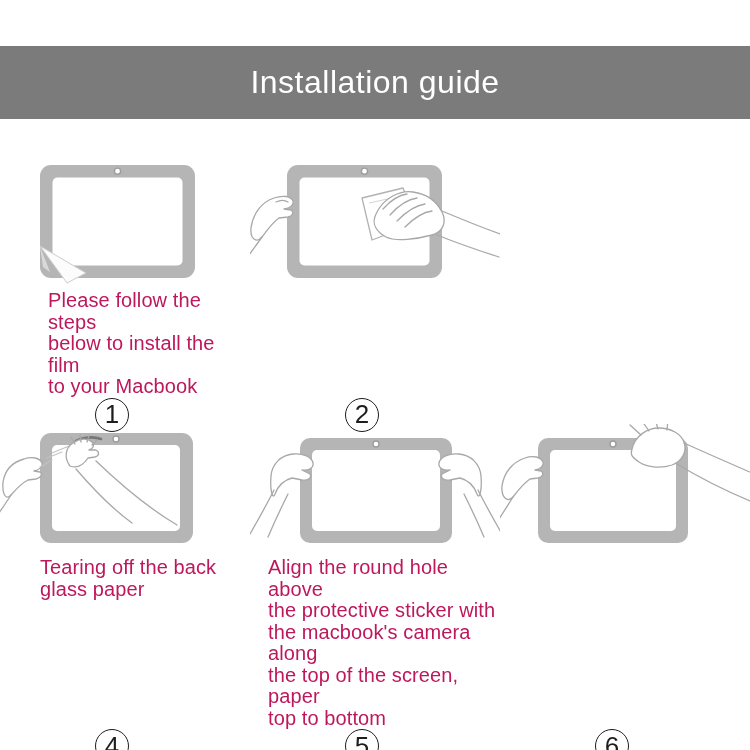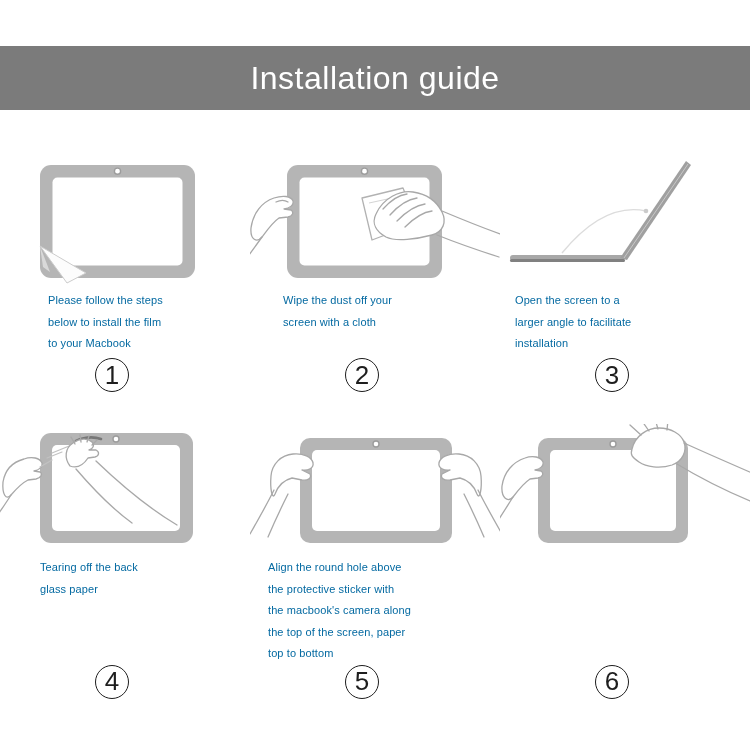--- a/index.html
+++ b/index.html
@@ -1,29 +1,29 @@
 <!DOCTYPE html>
 <html><head>
 <meta charset="utf-8">
 <style>
   html,body{margin:0;padding:0;background:#ffffff;}
   .page{position:relative;width:750px;height:750px;background:#ffffff;overflow:hidden;
         font-family:"Liberation Sans",sans-serif;}
-  .banner{position:absolute;top:46px;left:0;width:750px;height:64px;background:#7b7b7b;
+  .banner{position:absolute;top:46px;left:0;width:750px;height:73px;background:#7b7b7b;
           display:flex;align-items:center;justify-content:center;}
   .banner-title{color:#ffffff;font-size:32px;font-weight:400;letter-spacing:0.5px;}
   .row{position:absolute;left:0;width:750px;display:grid;grid-template-columns:repeat(3,250px);}
   .row1{top:150px;height:246px;}
   .row2{top:424px;height:278px;}
   .cell{display:flex;flex-direction:column;position:relative;}
   .illus{width:250px;flex:0 0 auto;}
   .row1 .illus{height:140px;}
   .row2 .illus{height:133px;}
   .illus svg{display:block;}
-  .caption{font-size:11px;line-height:21.5px;color:#0369a1;white-space:pre-line;
+  .caption{font-size:20px;line-height:21.5px;color:#be185d;white-space:pre-line;
            letter-spacing:0.1px;}
   .p48{padding-left:48px;} .p40{padding-left:40px;} .p33{padding-left:33px;}
   .p18{padding-left:18px;} .p15{padding-left:15px;}
   .num-wrap{margin-top:auto;align-self:center;transform:translateX(-13px);margin-bottom:4px;}
   .num-circle{width:34px;height:34px;border:1.7px solid #1e1e1e;border-radius:50%;
               display:flex;align-items:center;justify-content:center;
               font-size:26px;color:#1e1e1e;box-sizing:border-box;}
   .hand{fill:#ffffff;stroke:#a8a8a8;stroke-width:1.3;stroke-linejoin:round;stroke-linecap:round;}
   .hand .ln{fill:none;}
 </style>
@@ -83,51 +83,27 @@
             <path d="M126,64 C133,48 150,40 163,42 C177,44 187,52 192,62 C197,72 193,82 182,85 C167,89 146,92 136,87 C127,82 121,74 126,64 Z"></path>
             <path class="ln" d="M133,59 C141,50 149,45 157,44"></path>
             <path class="ln" d="M140,65 C149,55 159,49 167,48"></path>
             <path class="ln" d="M147,71 C157,61 167,55 175,54"></path>
             <path class="ln" d="M155,77 C164,68 174,62 182,61"></path>
             <path class="ln" d="M192,61 C211,69 231,77 250,84"></path>
             <path class="ln" d="M187,85 C207,93 227,100 249,107"></path>
           </g>
         </svg>
       </div>
-      <div class="caption p33">Wipe the dust off your
-screen with a cloth</div>
       <div class="num-wrap">
         <div class="num-circle">
             <span>2</span>
           </div>
       </div>
     </div>
 
-    <div class="cell">
-      <div class="illus">
-        <svg width="250" height="140" viewBox="0 0 250 140">
-          <g>
-            <path d="M62,103 Q104,52 146,61" fill="none" stroke="#dcdcdc" stroke-width="1.4"></path>
-            <circle cx="146" cy="61" r="2.3" fill="#cbcbcb"></circle>
-            <rect x="10" y="105" width="115" height="6" rx="3" fill="#a8a8a8"></rect>
-            <rect x="10" y="109" width="115" height="3" rx="1.5" fill="#808080"></rect>
-            <polygon points="120,108 186,11 191,15 127,110" fill="#a0a0a0"></polygon>
-            <path d="M188,14 L124,108" stroke="#d2d2d2" stroke-width="0.8" fill="none"></path>
-          </g>
-        </svg>
-      </div>
-      <div class="caption p15">Open the screen to a
-larger angle to facilitate
-installation</div>
-      <div class="num-wrap">
-        <div class="num-circle">
-            <span>3</span>
-          </div>
-      </div>
-    </div>
 
   </div>
 
   <div class="row row2">
 
     <div class="cell">
       <div class="illus">
         <svg width="250" height="133" viewBox="0 0 250 133">
           <g>
             <rect x="40" y="9" width="153" height="110" rx="11" fill="#b5b5b5"></rect>

